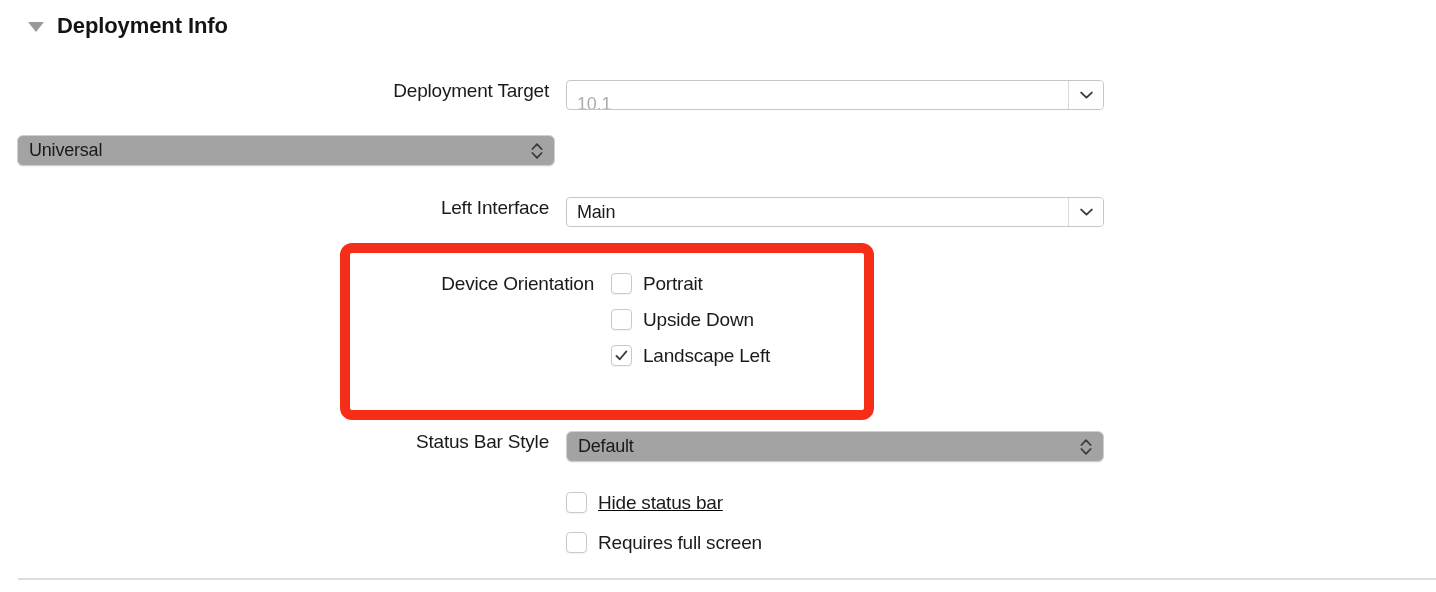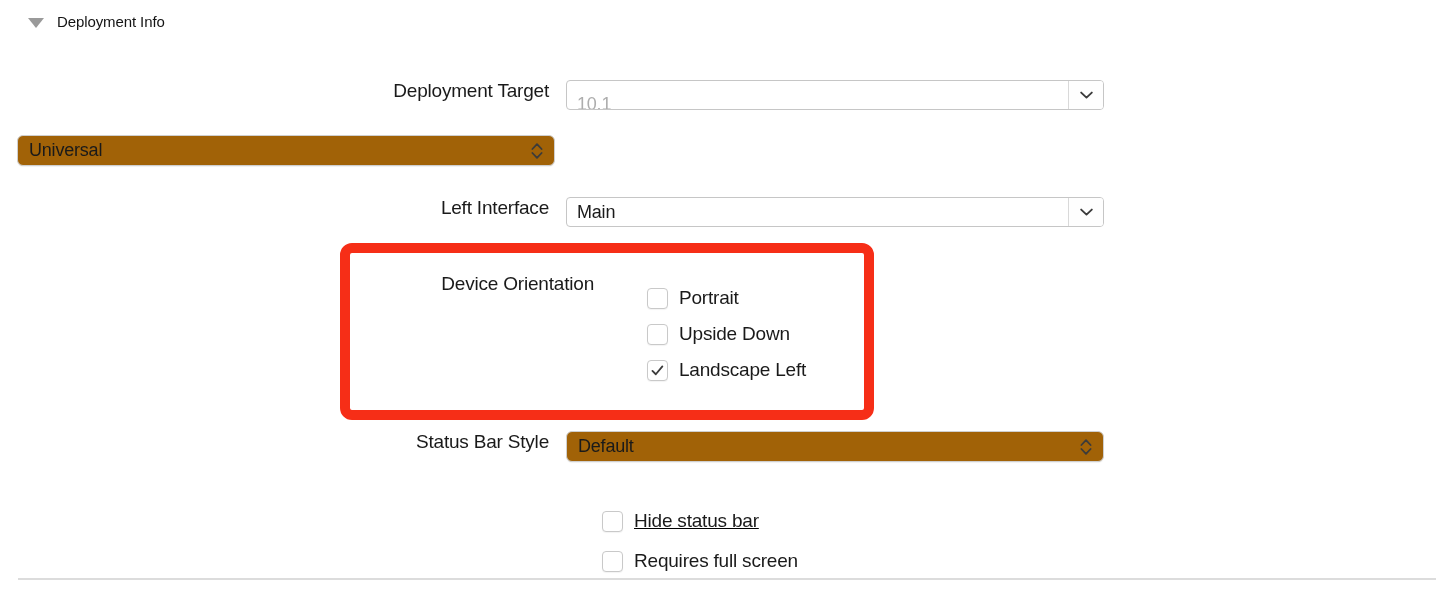--- a/index.html
+++ b/index.html
@@ -27,22 +27,22 @@
   }
   .disclosure-triangle {
     width: 0;
     height: 0;
     border-left: 8px solid transparent;
     border-right: 8px solid transparent;
     border-top: 10px solid #9a9a9a;
     margin-top: 2px;
   }
   .section-title {
-    font-size: 15px;
-    font-weight: normal;
+    font-size: 22px;
+    font-weight: bold;
     color: #141414;
     letter-spacing: -0.1px;
   }
 
   
   .form {
     position: absolute;
     left: 0;
     top: 0;
     width: 1436px;
@@ -105,21 +105,21 @@
   }
   .chev-down svg { display: block; }
 
   
   .popup {
     width: 538px;
     height: 31px;
     box-sizing: border-box;
     border: 1px solid #cfcfcf;
     border-radius: 6px;
-    background: #a16207;
+    background: #a3a3a3;
     box-shadow: 0 1px 1px rgba(0,0,0,0.06);
     display: flex;
     align-items: center;
     justify-content: space-between;
     padding: 0 11px 0 11px;
   }
   .popup .value {
     font-size: 18px;
     color: #1a1a1a;
     letter-spacing: -0.2px;
@@ -130,23 +130,22 @@
   }
   .chev-updown svg { display: block; }
 
   
   .check-list {
     display: flex;
     flex-direction: column;
   }
   .check-row {
     display: flex;
-    align-items: flex-end;
+    align-items: flex-start;
     height: 36px;
-    margin-left: 36px;
   }
   .checkbox {
     width: 21px;
     height: 21px;
     box-sizing: border-box;
     border: 1px solid #c9c9c9;
     border-radius: 4px;
     background: #ffffff;
     box-shadow: 0 1px 1px rgba(0,0,0,0.05);
     display: flex;

